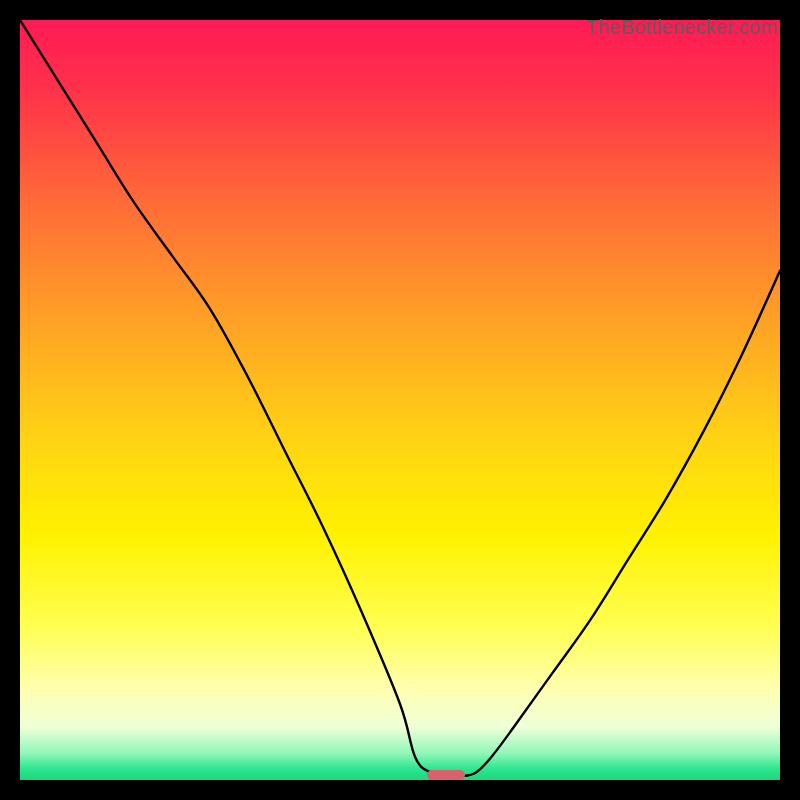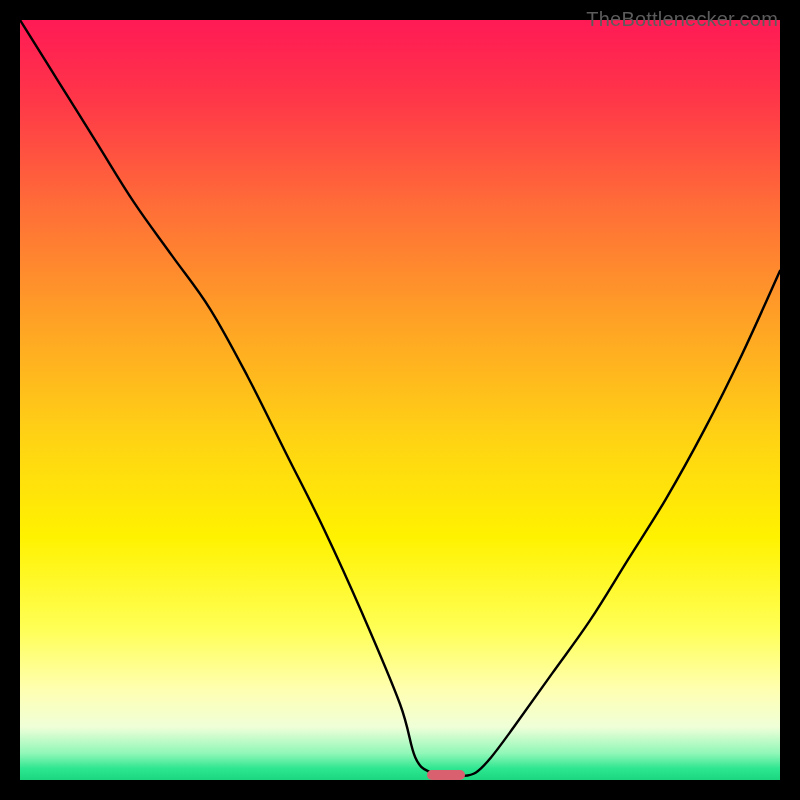--- a/index.html
+++ b/index.html
@@ -38,21 +38,21 @@
     width: 100%;
     height: 100%;
   }
   .marker {
     position: absolute;
     height: 10px;
     border-radius: 5px;
   }
   .watermark {
     position: absolute;
-    top: 8px;
+    top: 16px;
     right: 22px;
     color: #5c5c5c;
     font-size: 20px;
     font-weight: 500;
     letter-spacing: 0.2px;
   }
 </style>
 </head>
 <body>
 

